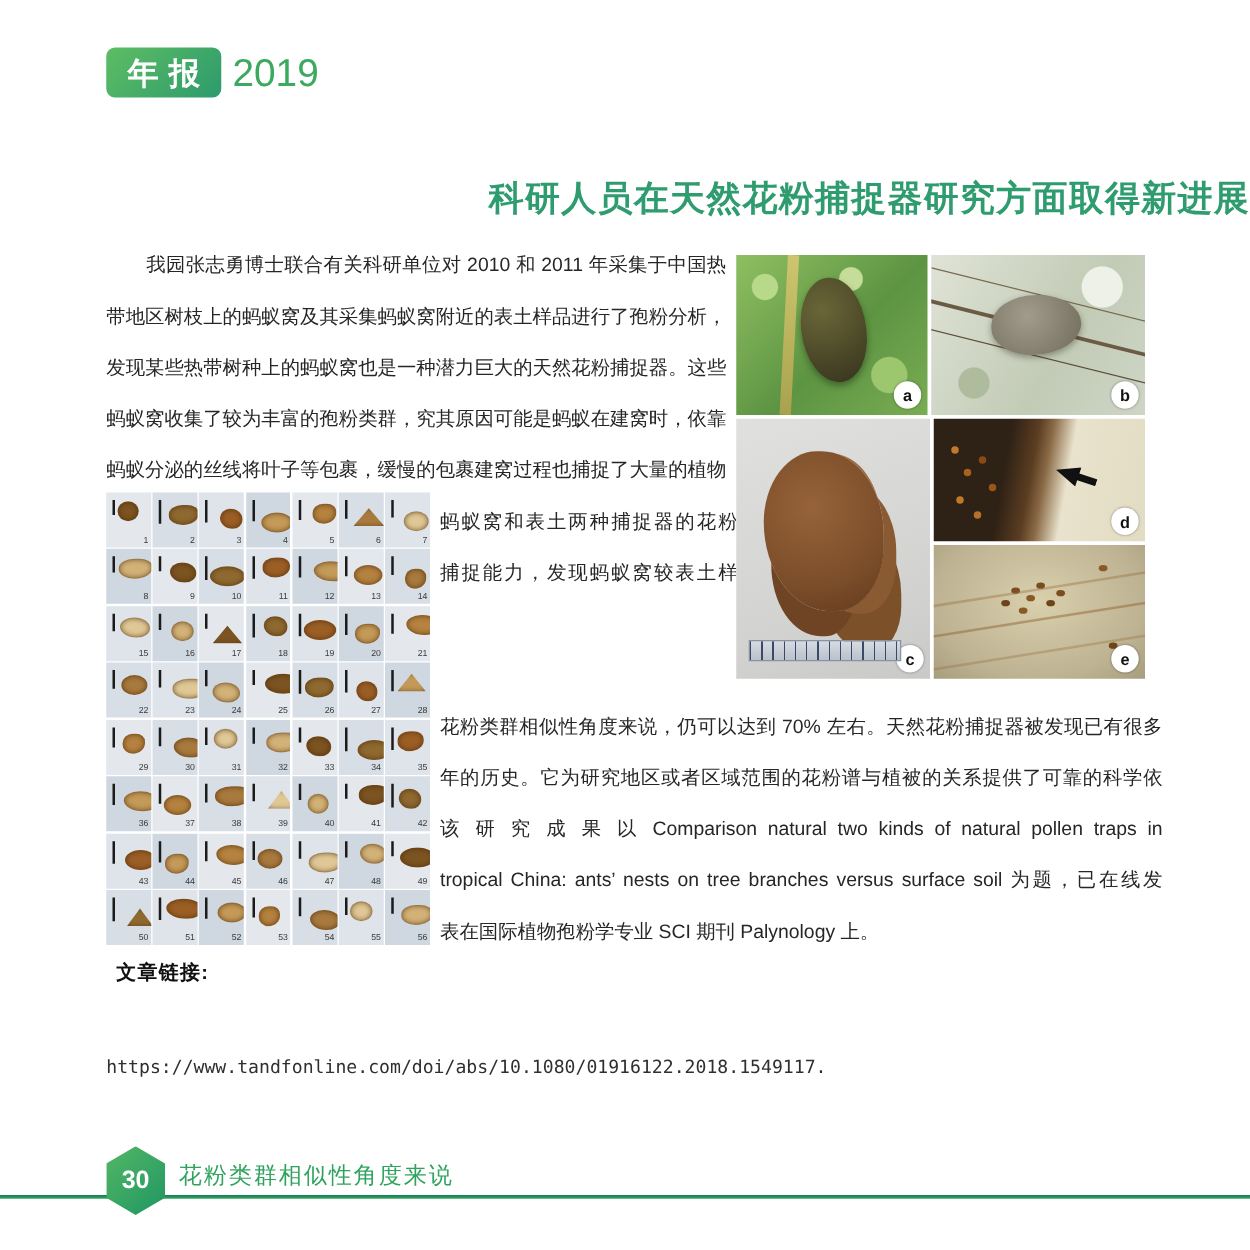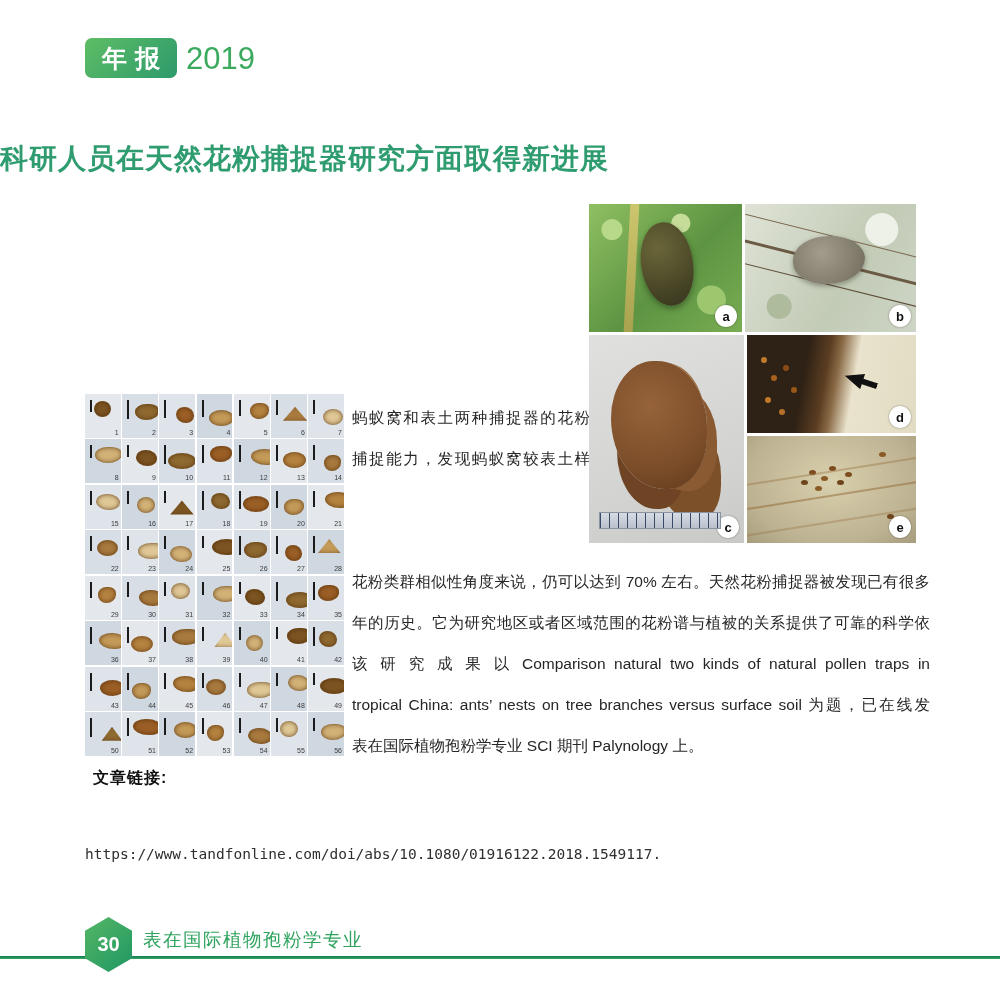--- a/index.html
+++ b/index.html
@@ -11,21 +11,21 @@
   .badge{left:85px;top:38px;width:92px;height:40px;border-radius:7px;
          background:linear-gradient(135deg,#5ebd64,#2c9a6c);color:#fff;
          font-size:25px;font-weight:bold;letter-spacing:8px;
          display:flex;align-items:center;justify-content:center;padding-left:8px;box-sizing:border-box;}
   .year{left:186px;top:41px;font-size:31px;color:#3caa5e;}
   .section{right:85px;top:32px;font-family:"Liberation Serif","DejaVu Serif",serif;
            font-weight:bold;font-size:33px;color:#28886b;letter-spacing:3px;
            text-shadow:0.6px 0 0 #28886b;}
 
   
-  .title{left:0;top:140px;width:1000px;text-align:left;font-size:28px;font-weight:bold;
+  .title{left:0;top:140px;width:1000px;text-align:right;font-size:28px;font-weight:bold;
          color:#2f9c70;letter-spacing:1px;}
 
   
   .tblock{position:absolute;}
   .bline{height:41px;line-height:41px;font-size:15.5px;color:#262626;
          text-align:justify;text-align-last:justify;white-space:normal;overflow:hidden;}
   .indent{text-indent:32px;}
   .no-just{text-align-last:left;}
   .blk-a{left:85px;top:192px;width:496px;}
   .blk-b{left:352px;top:397px;width:238px;}
@@ -113,20 +113,27 @@
 </head>
 <body>
 
 <div id="page">
 
   <div class="abs badge">年报</div>
   <div class="abs year">2019</div>
 
   <div class="abs title">科研人员在天然花粉捕捉器研究方面取得新进展</div>
 
+  <div class="tblock blk-a">
+    <div class="bline indent">我园张志勇博士联合有关科研单位对 2010 和 2011 年采集于中国热</div>
+    <div class="bline">带地区树枝上的蚂蚁窝及其采集蚂蚁窝附近的表土样品进行了孢粉分析，</div>
+    <div class="bline">发现某些热带树种上的蚂蚁窝也是一种潜力巨大的天然花粉捕捉器。这些</div>
+    <div class="bline">蚂蚁窝收集了较为丰富的孢粉类群，究其原因可能是蚂蚁在建窝时，依靠</div>
+    <div class="bline">蚂蚁分泌的丝线将叶子等包裹，缓慢的包裹建窝过程也捕捉了大量的植物</div>
+  </div>
 
   <div class="tblock blk-b">
     <div class="bline">蚂蚁窝和表土两种捕捉器的花粉</div>
     <div class="bline">捕捉能力，发现蚂蚁窝较表土样</div>
   </div>
 
   <div class="tblock blk-c">
     <div class="bline">花粉类群相似性角度来说，仍可以达到 70% 左右。天然花粉捕捉器被发现已有很多</div>
     <div class="bline">年的历史。它为研究地区或者区域范围的花粉谱与植被的关系提供了可靠的科学依据。</div>
     <div class="bline">该 研 究 成 果 以 Comparison natural two kinds of natural pollen traps in</div>
@@ -433,15 +440,15 @@
     <div class="photo p-e">
       <span class="ph-label">e</span>
     </div>
   </div>
 
   <div class="abs links-label">文章链接:</div>
   <div class="abs url url2">https://www.tandfonline.com/doi/abs/10.1080/01916122.2018.1549117.</div>
 
   <div class="abs footer-line"></div>
   <div class="abs hex">30</div>
-  <div class="abs org">表在国际植物孢粉学专业</div>
+  <div class="abs org">花粉类群相似性角度来说</div>
 
 </div>
 
 </body></html>

